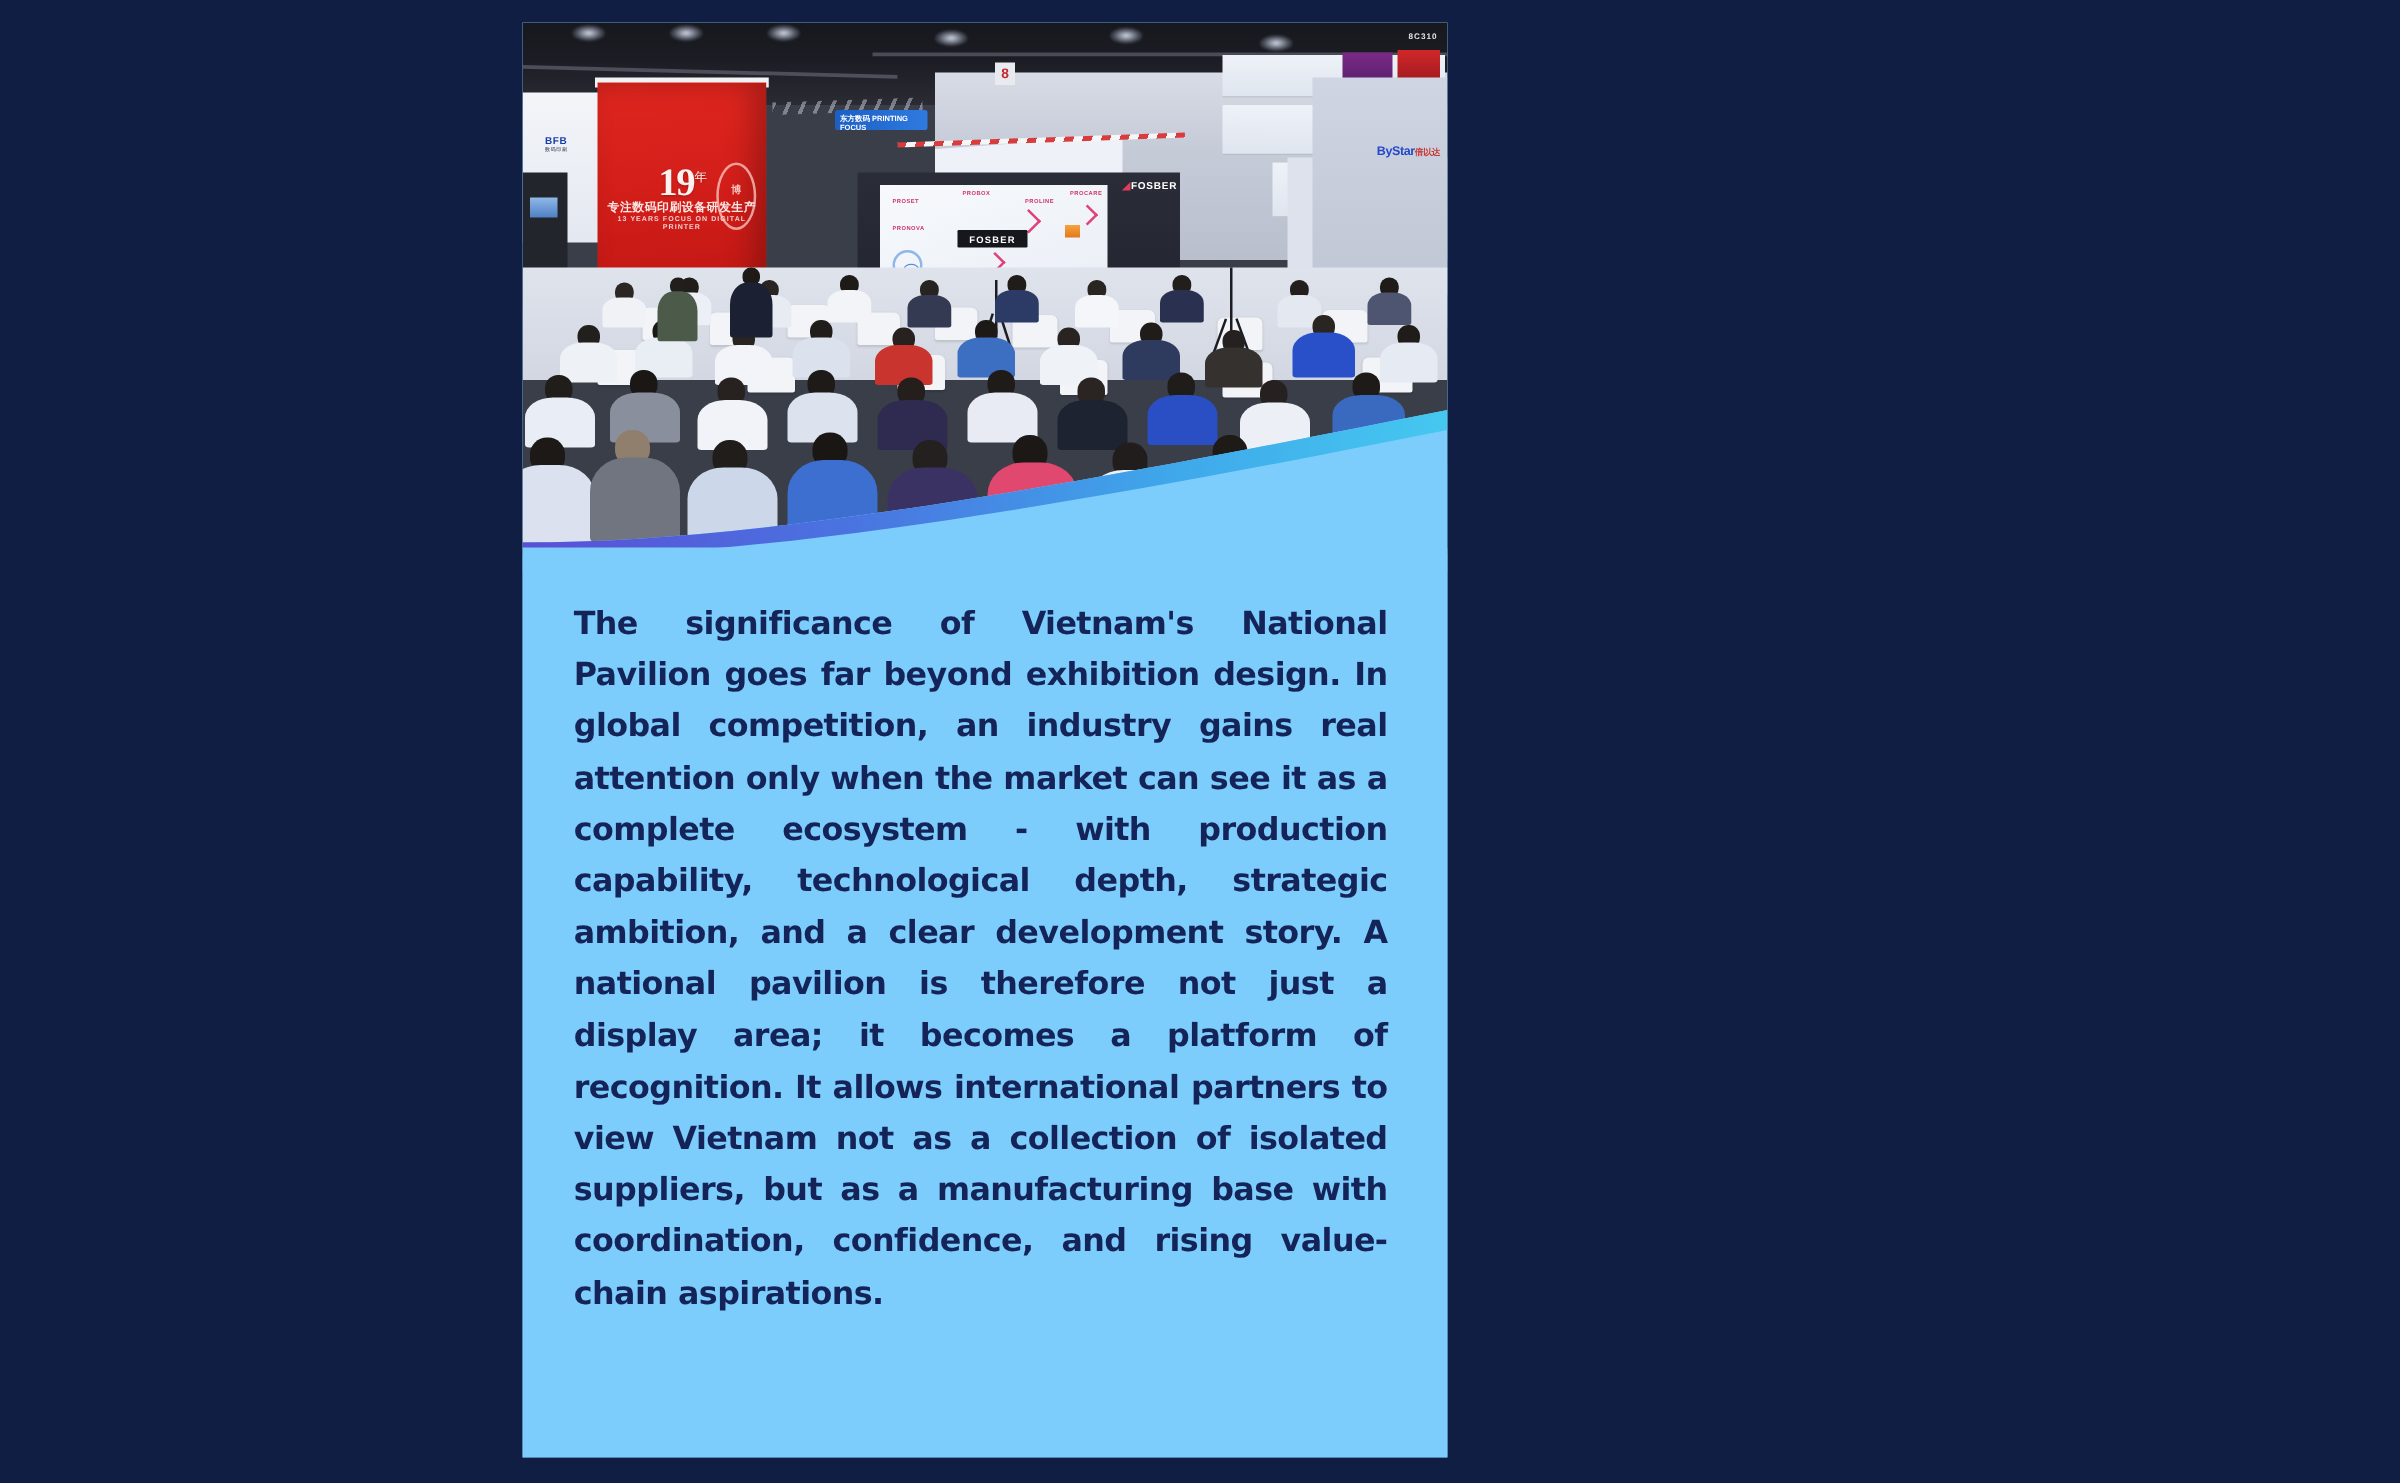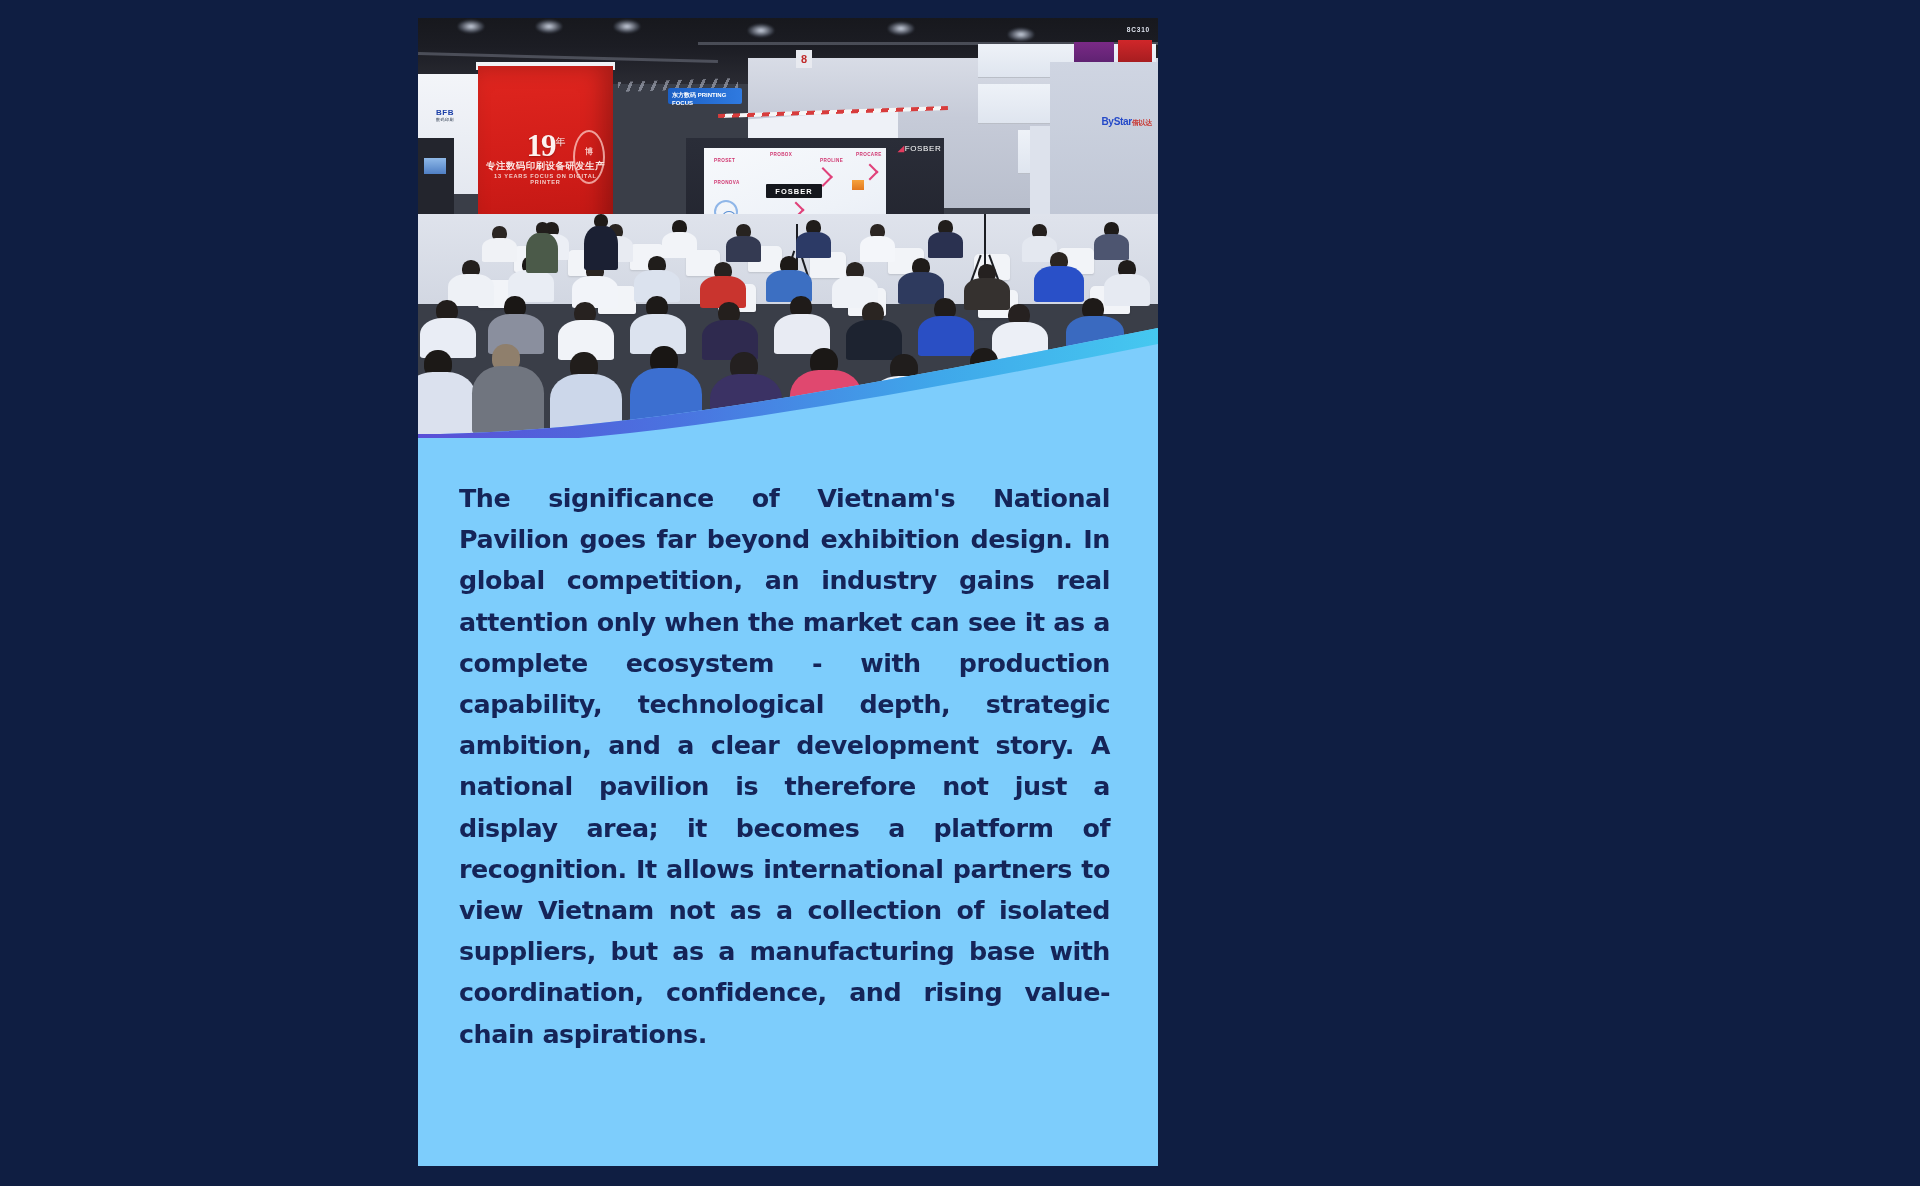--- a/index.html
+++ b/index.html
@@ -136,21 +136,21 @@
   }
   .fosber-tag {
     position:absolute; left:348px; top:166px; width:56px; height:14px;
     background:#15171d; border-radius:1px;
     color:#fff; font-size:7.5px; font-weight:700; letter-spacing:1px;
     display:flex; align-items:center; justify-content:center;
     font-family:"Liberation Sans", sans-serif;
   }
   .fosber-right {
     position:absolute; left:480px; top:126px;
-    color:#ffffff; font-size:8px; font-weight:400; letter-spacing:.6px;
+    color:#ffffff; font-size:8px; font-weight:700; letter-spacing:.6px;
   }
   .fosber-right b { color:#e23b5e; }
   .stage-ring {
     position:absolute; left:296px; top:182px; width:24px; height:24px;
     border:2px solid #8fb6e8; border-radius:50%;
   }
   .stage-ring::after {
     content:""; position:absolute; left:7px; top:9px; width:10px; height:6px;
     border:1.6px solid #5b8fd4; border-radius:50%;
   }

